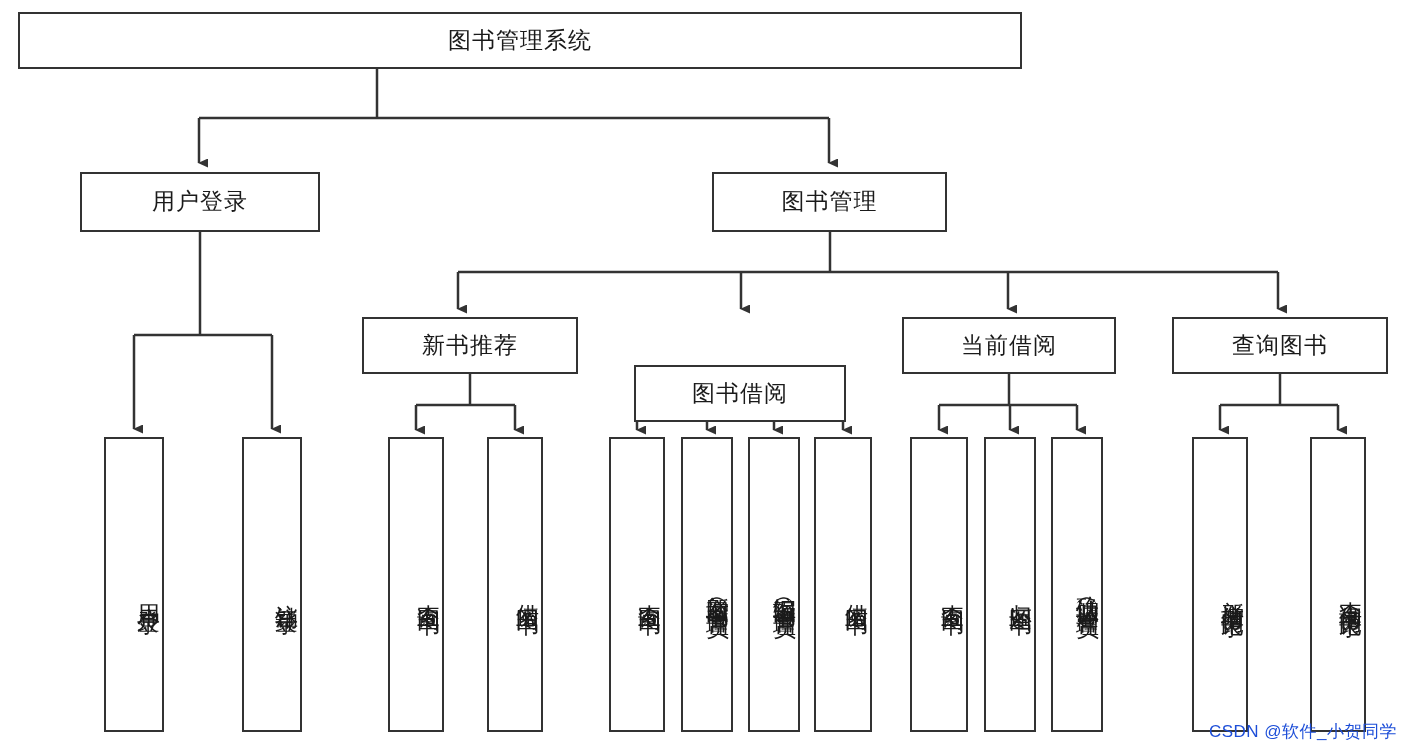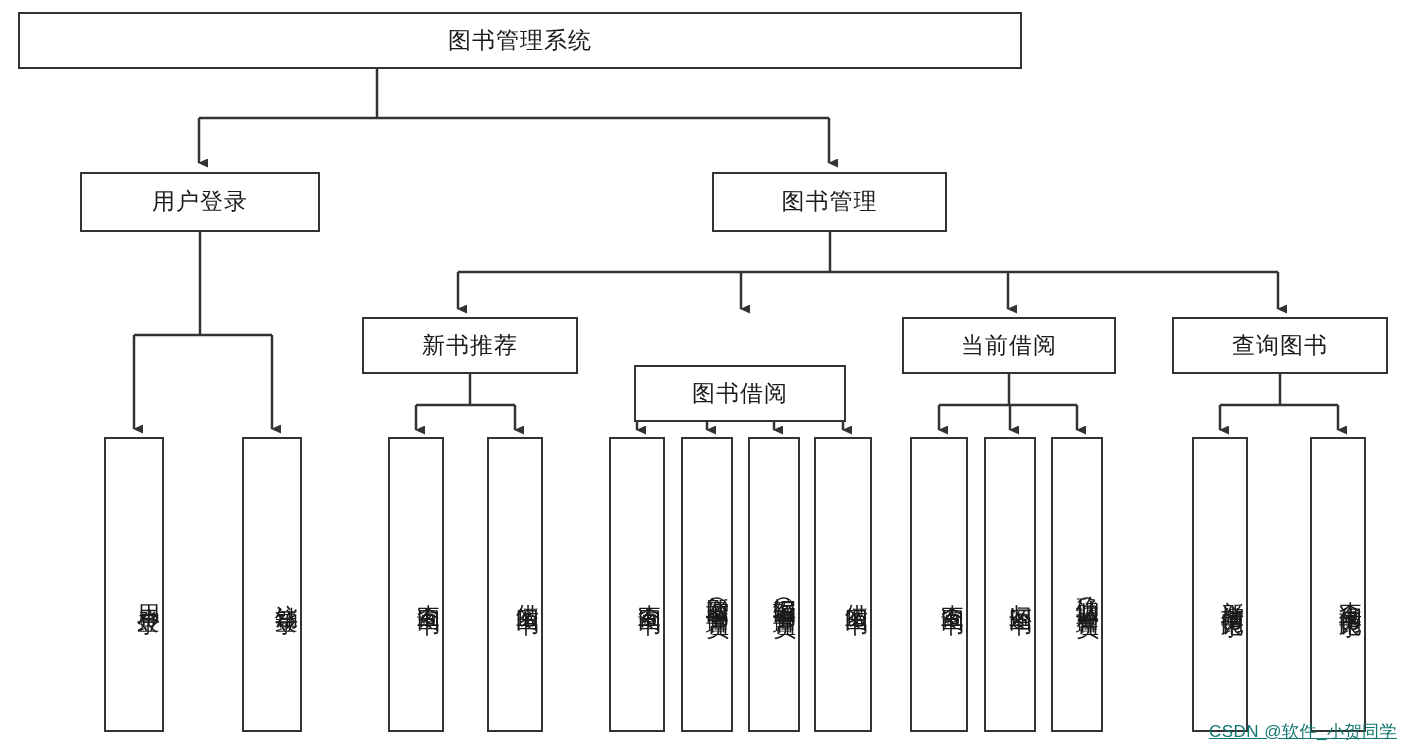--- a/index.html
+++ b/index.html
@@ -55,24 +55,23 @@
   }
   .node.vertical .node-label {
     writing-mode: vertical-rl;
     text-orientation: upright;
   }
   #watermark {
     position: absolute;
     right: 8px;
     bottom: 4px;
     font-size: 17px;
-    color: #0f766e;
+    color: #1d4ed8;
     letter-spacing: 0.5px;
     white-space: nowrap;
-    text-decoration: underline;
   }
 </style>
 </head>
 <body>
 
 <div id="diagram-root">
 
   <svg class="connectors" viewBox="0 0 1405 747" xmlns="http://www.w3.org/2000/svg">
     <defs>
       <marker id="arrowhead" markerWidth="9" markerHeight="10" refX="4.5" refY="9" orient="auto" markerUnits="userSpaceOnUse">

